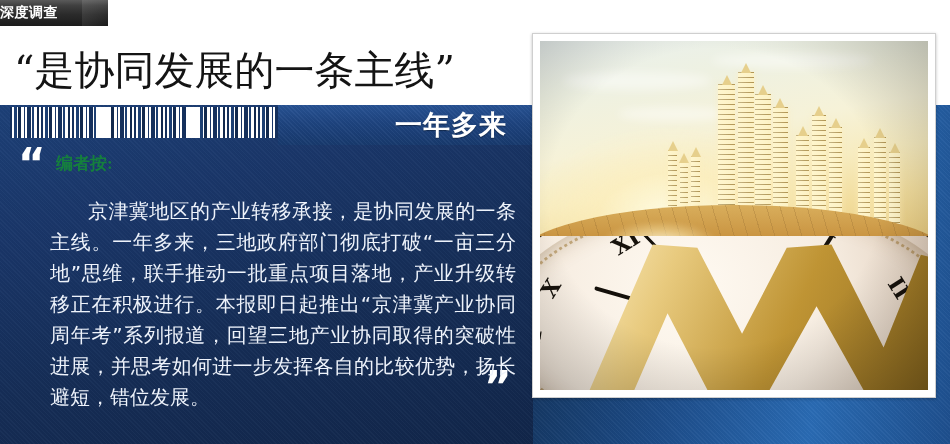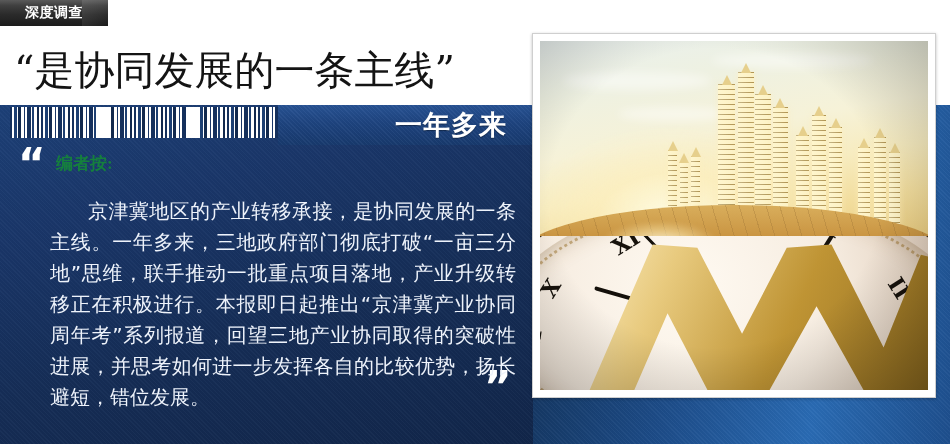--- a/index.html
+++ b/index.html
@@ -30,21 +30,21 @@
                 #3f3f3f 22%,
                 #2b2b2b 55%,
                 #1b1b1b 100%);
     box-sizing: border-box;
   }
   #category-tab .tab-label {
     position: absolute;
     left: 0;
     right: 0;
     top: 4px;
-    text-align: center;
+    text-align: left;
     color: #ffffff;
     font-size: 14px;
     font-weight: bold;
     letter-spacing: 0.5px;
     font-family: "DejaVu Sans", "Liberation Sans", sans-serif;
   }
   
   #category-tab .tab-sheen {
     position: absolute;
     right: 0;

